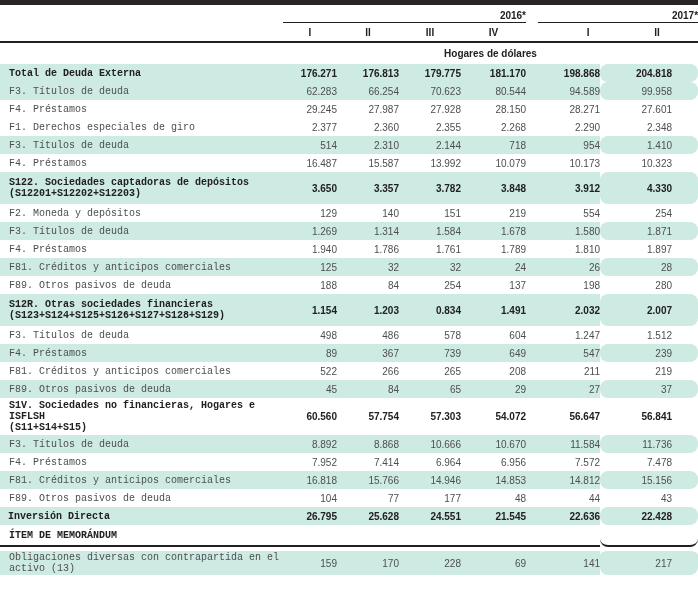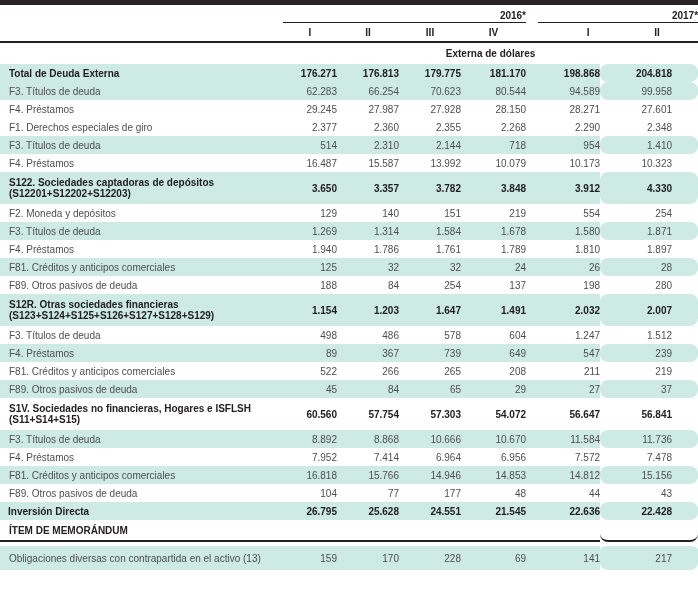--- a/index.html
+++ b/index.html
@@ -19,21 +19,21 @@
   .y2016 { padding-left: 32px; }
   .y2017 { padding-left: 14px; }
   .h-blank, .h-gap { border-bottom: none; }
   .hb { border-bottom: 2px solid #232021; }
   .h-q { font-weight: bold; text-align: center; height: 13px; }
   .h-q.q5 { padding-left: 38px; }
   .h-q.q6 { padding-left: 30px; padding-right: 14px; }
   .h-unit { font-weight: bold; text-align: center; height: 21px; }
 
   
-  tbody .c-label { padding-left: 9px; font-weight: bold; }
+  tbody .c-label { padding-left: 9px; font-weight: bold; font-family: Liberation Mono, monospace; }
   .c-num { text-align: right; font-weight: bold; }
   .c-num.last { padding-right: 26px; border-radius: 8px; }
   tr.item td, tr.memo-item td { color: #4e4e50; font-weight: normal; }
   tr.item .c-label, tr.memo-item .c-label { font-weight: normal; }
   tr.total-indent .c-label { padding-left: 8px; }
   tr.stripe td { background: #cdeae3; }
   tr.double td { height: 28px; }
   tr.double .c-label { line-height: 11px; padding-top: 2px; padding-bottom: 2px; margin-top: 44px; }
   tr.memo-header td { border-bottom: 2px solid #232021; height: 20px; }
   tr.memo-item td { border-top: 4px solid #ffffff; height: 24px; }
@@ -66,21 +66,21 @@
       <td class="h-q hb">I</td>
       <td class="h-q hb">II</td>
       <td class="h-q hb">III</td>
       <td class="h-q hb">IV</td>
       <td class="h-gap hb"></td>
       <td class="h-q hb q5">I</td>
       <td class="h-q hb q6">II</td>
     </tr>
     <tr>
       <td class="h-blank"></td>
-      <td colspan="7" class="h-unit">Externa de dólares</td>
+      <td colspan="7" class="h-unit">Hogares de dólares</td>
     </tr>
   </thead>
   <tbody id="table-body">
       <tr class="total stripe">
         <td class="c-label">Total de Deuda Externa</td>
         <td class="c-num">176.271</td>
         <td class="c-num">176.813</td>
         <td class="c-num">179.775</td>
         <td class="c-num">181.170</td>
         <td class="c-gap"></td>
@@ -200,21 +200,21 @@
         <td class="c-num">198</td>
         <td class="c-num last">280</td>
       </tr>
       <tr class="section stripe double">
         <td class="c-label">
           <div>S12R. Otras sociedades financieras</div>
           <div>(S123+S124+S125+S126+S127+S128+S129)</div>
         </td>
         <td class="c-num">1.154</td>
         <td class="c-num">1.203</td>
-        <td class="c-num">1.647</td>
+        <td class="c-num">0.834</td>
         <td class="c-num">1.491</td>
         <td class="c-gap"></td>
         <td class="c-num">2.032</td>
         <td class="c-num last">2.007</td>
       </tr>
       <tr class="item">
         <td class="c-label">F3. Títulos de deuda</td>
         <td class="c-num">498</td>
         <td class="c-num">486</td>
         <td class="c-num">578</td>

